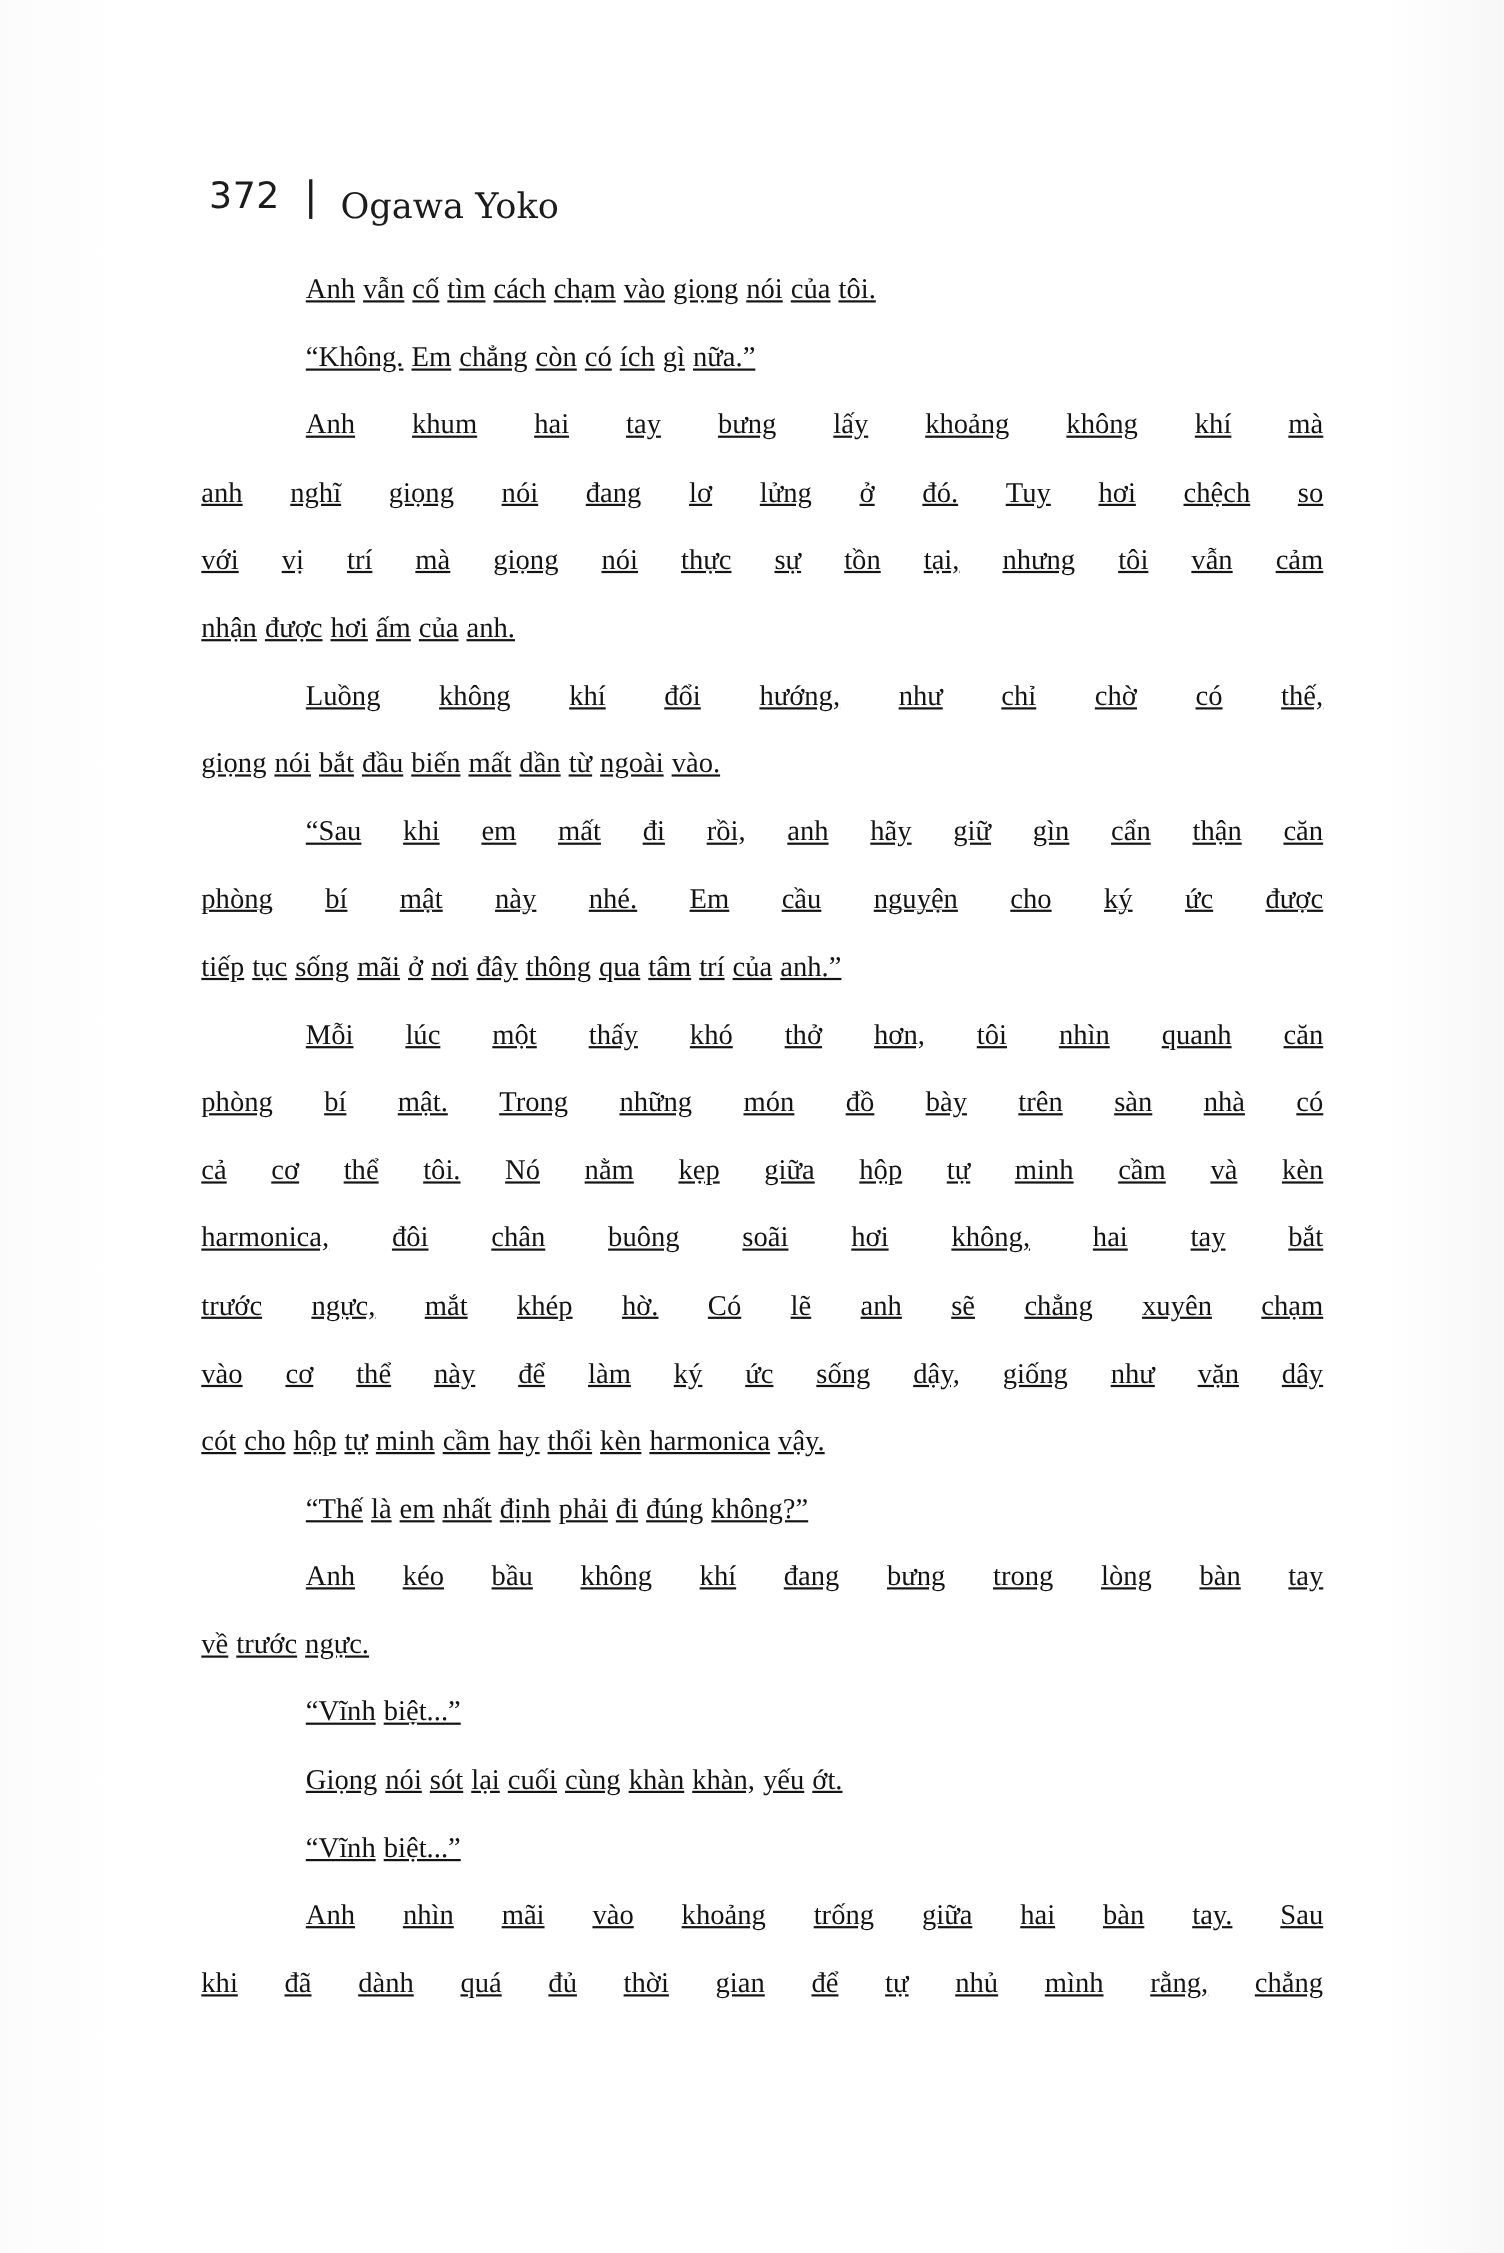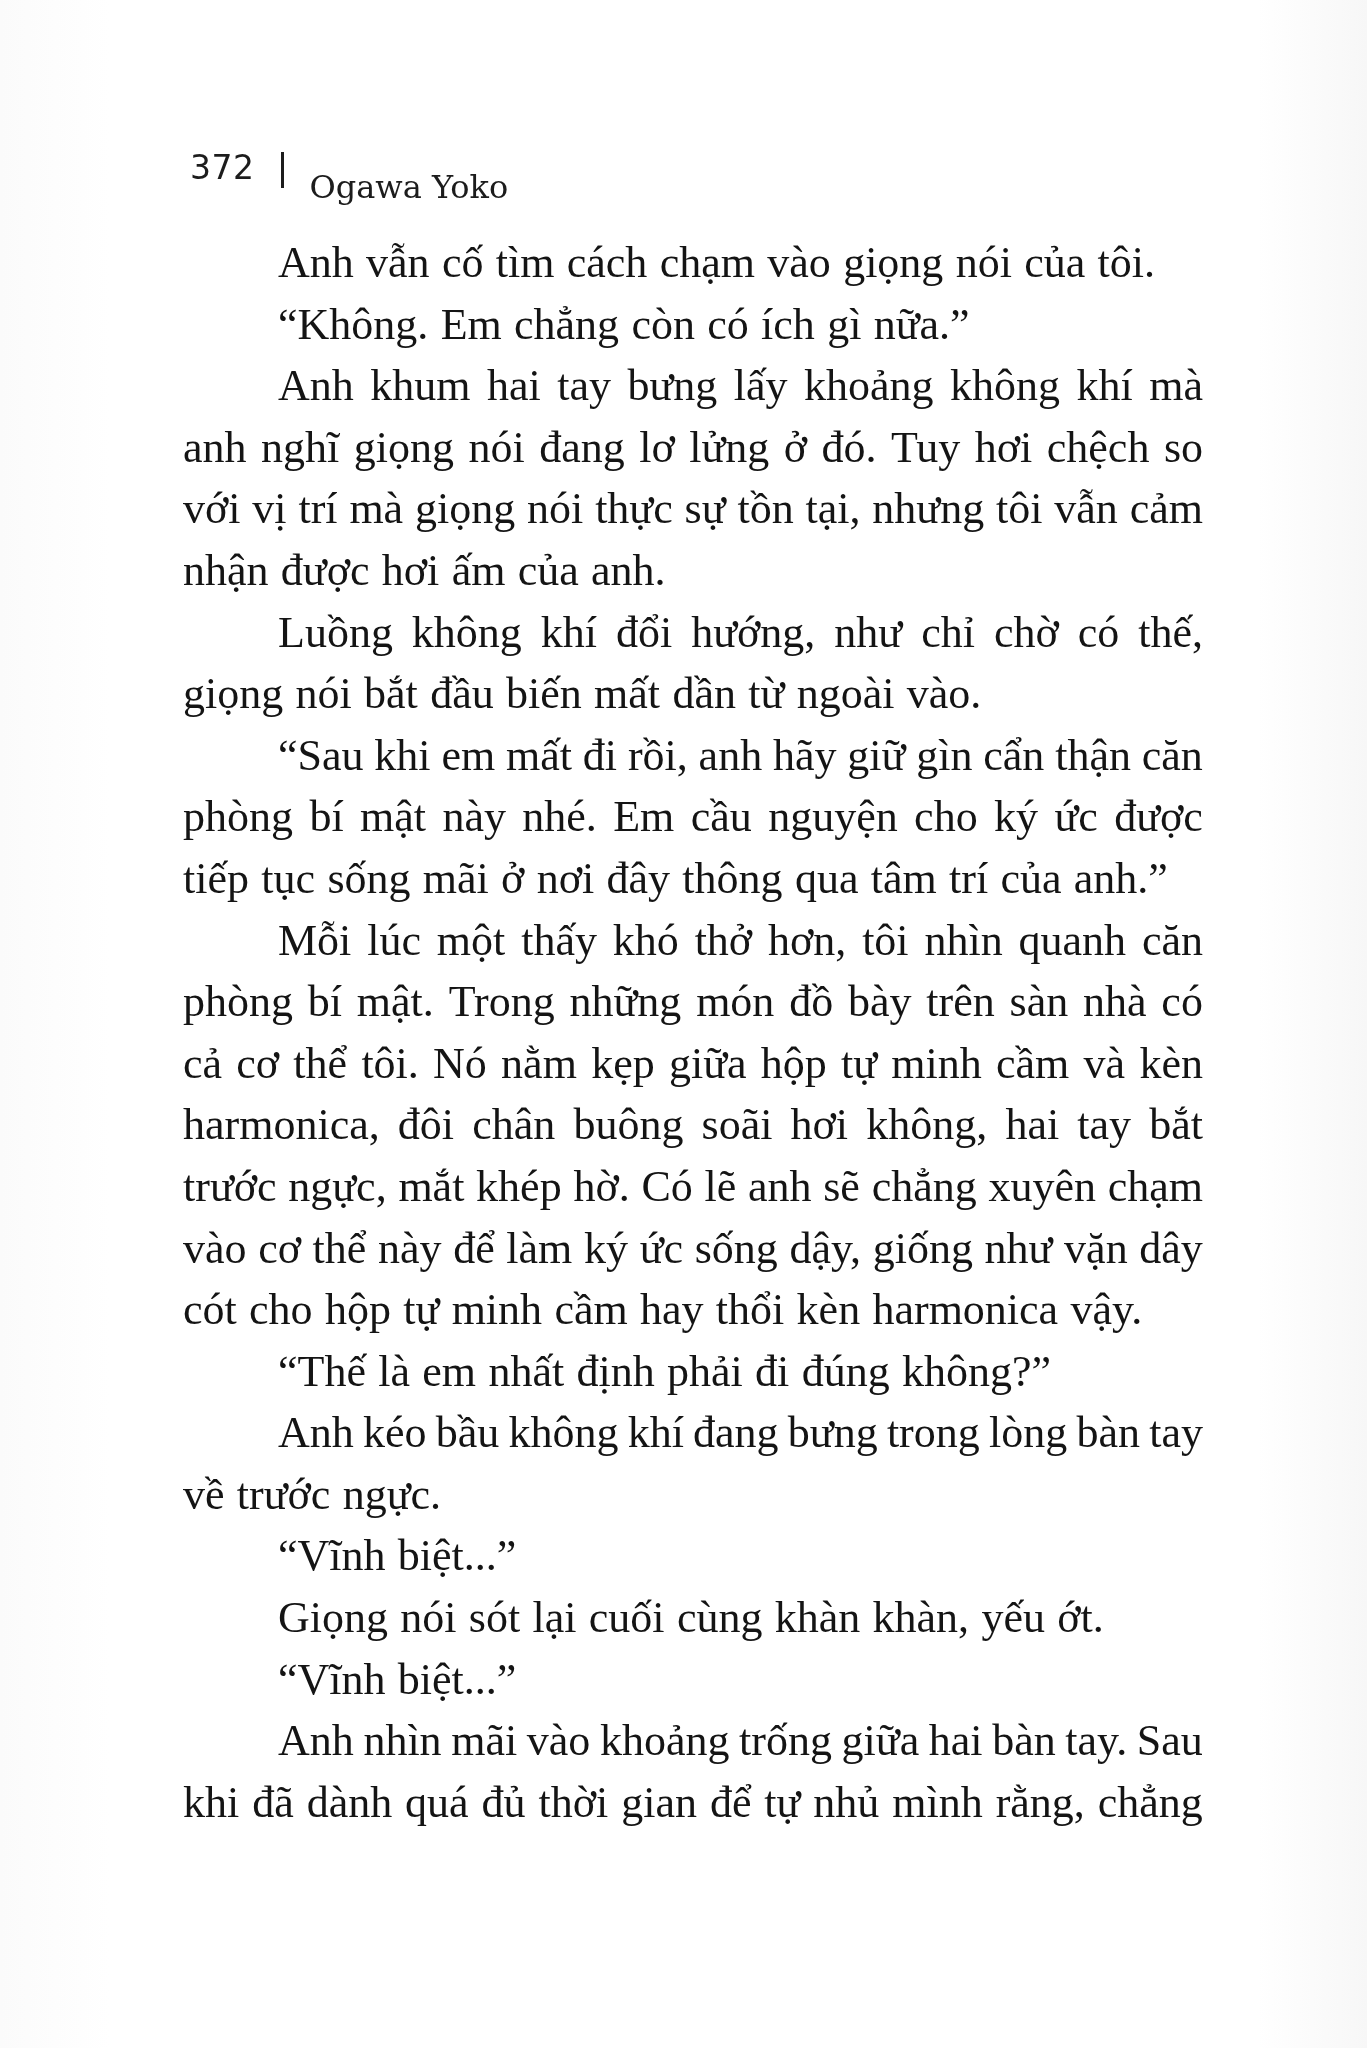--- a/index.html
+++ b/index.html
@@ -23,41 +23,42 @@
   .running-head {
     position: absolute;
     left: 190px;
     top: 148px;
     font-family: "DejaVu Sans", sans-serif;
     font-size: 33px;
     color: #1c1c1c;
     letter-spacing: 0.5px;
     white-space: nowrap;
     display: flex;
-    align-items: flex-start;
+    align-items: center;
   }
   .running-head .num { margin-right: 26px; }
   .running-head .sep {
     display: inline-block;
     width: 3px;
     height: 36px;
     background: #1c1c1c;
     margin-right: 26px;
     transform: translateY(4px);
   }
   .running-head .author { font-family: "DejaVu Serif", serif; font-size: 32px; letter-spacing: 0; margin-top: 20px; }
 
   .body-text {
     position: absolute;
     left: 183px;
     top: 232px;
     width: 1020px;
     font-family: "Liberation Serif", serif;
-    font-size: 44px;
+    font-size: 26px;
     color: #141414;
+    text-decoration: underline;
   }
   .line {
     height: 61.6px;
     line-height: 61.6px;
     text-align: justify;
     text-align-last: justify;
     white-space: nowrap;
     overflow: visible;
   }
   .line.indent { padding-left: 95px; }

